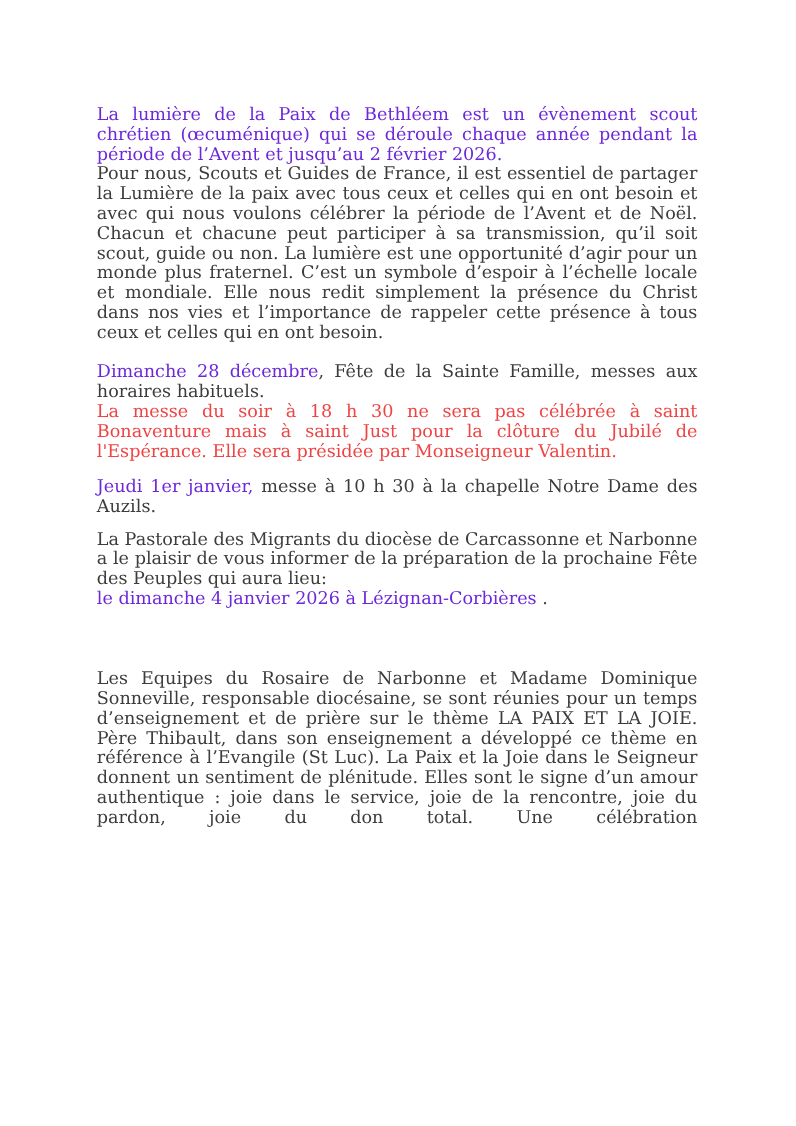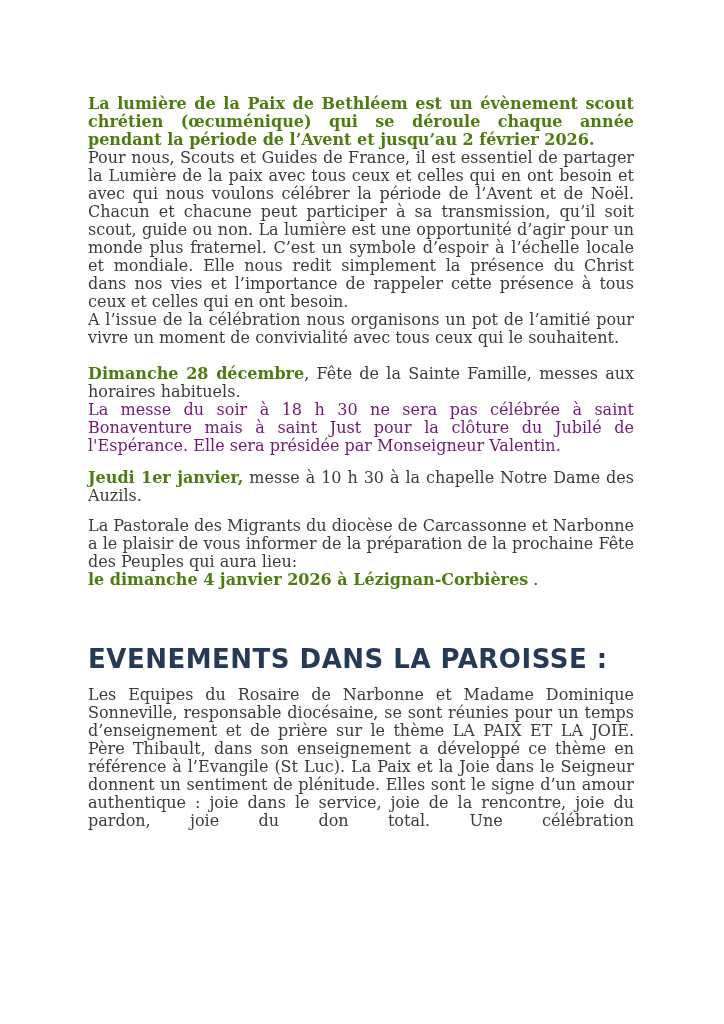--- a/index.html
+++ b/index.html
@@ -16,24 +16,24 @@
     padding: 95px 90px 0 88px;
     overflow: hidden;
     font-family: "DejaVu Serif", serif;
     font-size: 16px;
     line-height: 18px;
     color: #3c3c3c;
     text-align: justify;
   }
   .page p { margin: 0; }
   .b {
-    font-weight: bold;
-    color: #4d7c0f;
+    font-weight: normal;
+    color: #6d28d9;
   }
-  .red { color: #701a75; }
+  .red { color: #ef4444; }
   .sp18 { height: 18px; }
   .sp14 { height: 14px; }
   .sp12 { height: 12px; }
   .sp55 { height: 55px; }
   .section-heading {
     font-family: "DejaVu Sans", sans-serif;
     font-weight: bold;
     font-size: 26px;
     line-height: 30px;
     letter-spacing: 0.5px;
@@ -52,39 +52,37 @@
 <body>
 
 <div class="page">
 
   <p class="b">La lumière de la Paix de Bethléem est un évènement scout chrétien (œcuménique) qui se déroule chaque année pendant la période de l’Avent et jusqu’au 2 février 2026.</p>
 
 
   <p>Pour nous, Scouts et Guides de France, il est essentiel de partager la Lumière de la paix avec tous ceux et celles qui en ont besoin et avec qui nous voulons célébrer la période de l’Avent et de Noël. Chacun et chacune peut participer à sa transmission, qu’il soit scout, guide ou non. La lumière est une opportunité d’agir pour un monde plus fraternel. C’est un symbole d’espoir à l’échelle locale et mondiale. Elle nous redit simplement la présence du Christ dans nos vies et l’importance de rappeler cette présence à tous ceux et celles qui en ont besoin.</p>
 
 
-  <p>A l’issue de la célébration nous organisons un pot de l’amitié pour vivre un moment de convivialité avec tous ceux qui le souhaitent.</p>
 
   <div class="sp18"></div>
 
   <p><span class="b">Dimanche 28 décembre</span><span>, Fête de la Sainte Famille, messes aux horaires habituels.</span></p>
 
   <p class="red">La messe du soir à 18 h 30 ne sera pas célébrée à saint Bonaventure mais à saint Just pour la clôture du Jubilé de l'Espérance. Elle sera présidée par Monseigneur Valentin.</p>
 
   <div class="sp14"></div>
 
   <p><span class="b">Jeudi 1er janvier,</span><span> messe à 10 h 30 à la chapelle Notre Dame des Auzils.</span></p>
 
   <div class="sp12"></div>
 
   <p>La Pastorale des Migrants du diocèse de Carcassonne et Narbonne a le plaisir de vous informer de la préparation de la prochaine Fête des Peuples qui aura lieu:</p>
 
   <p><span class="b">le dimanche 4 janvier 2026 à Lézignan-Corbières</span><span> .</span></p>
 
   <div class="sp55"></div>
 
-  <h2 class="section-heading">EVENEMENTS DANS LA PAROISSE :</h2>
 
 
 
   <p class="justify-last">Les Equipes du Rosaire de Narbonne et Madame Dominique Sonneville, responsable diocésaine, se sont réunies pour un temps d’enseignement et de prière sur le thème LA PAIX ET LA JOIE. Père Thibault, dans son enseignement a développé ce thème en référence à l’Evangile (St Luc). La Paix et la Joie dans le Seigneur donnent un sentiment de plénitude. Elles sont le signe d’un amour authentique : joie dans le service, joie de la rencontre, joie du pardon, joie du don total. Une célébration</p>
 
 </div>
 
 </body></html>

